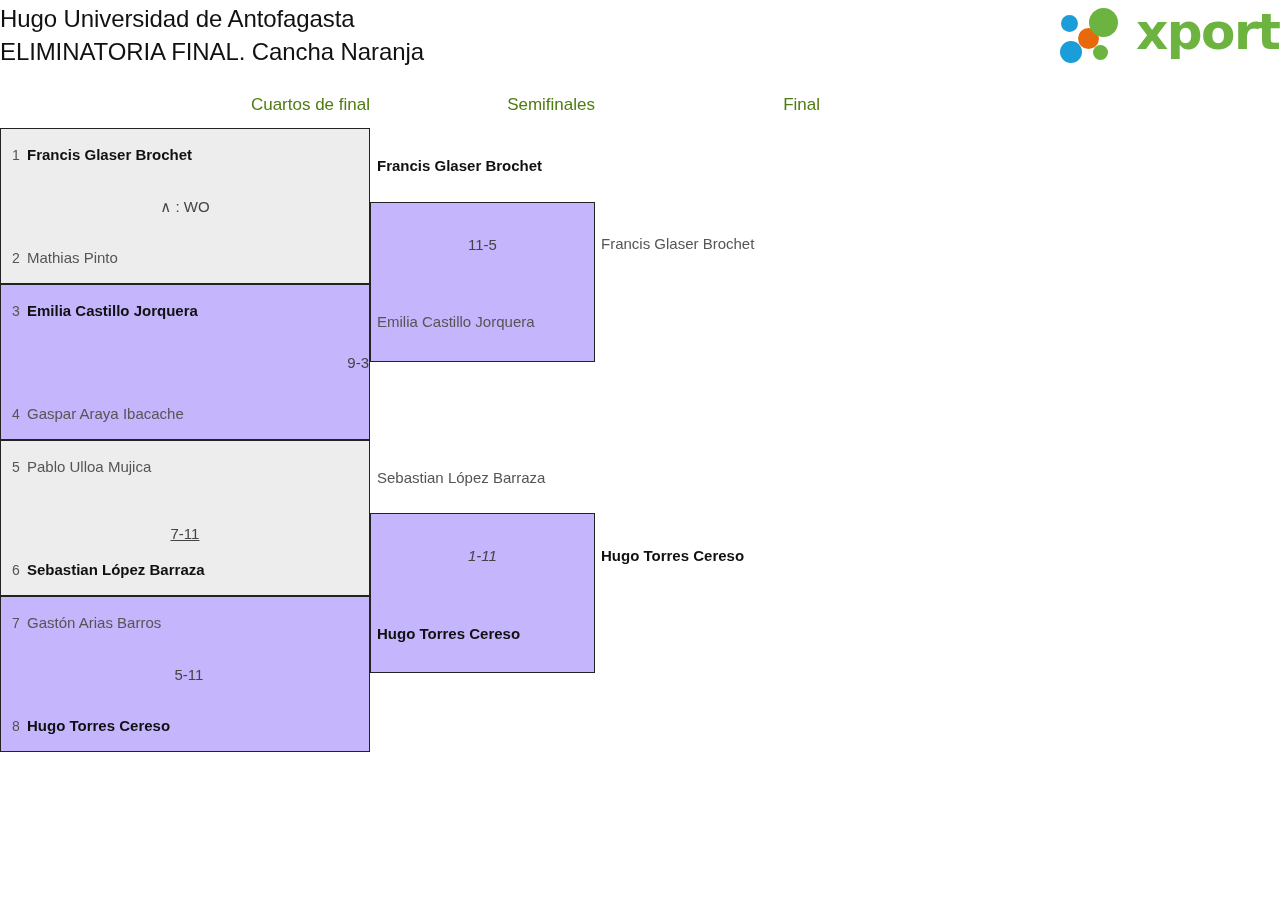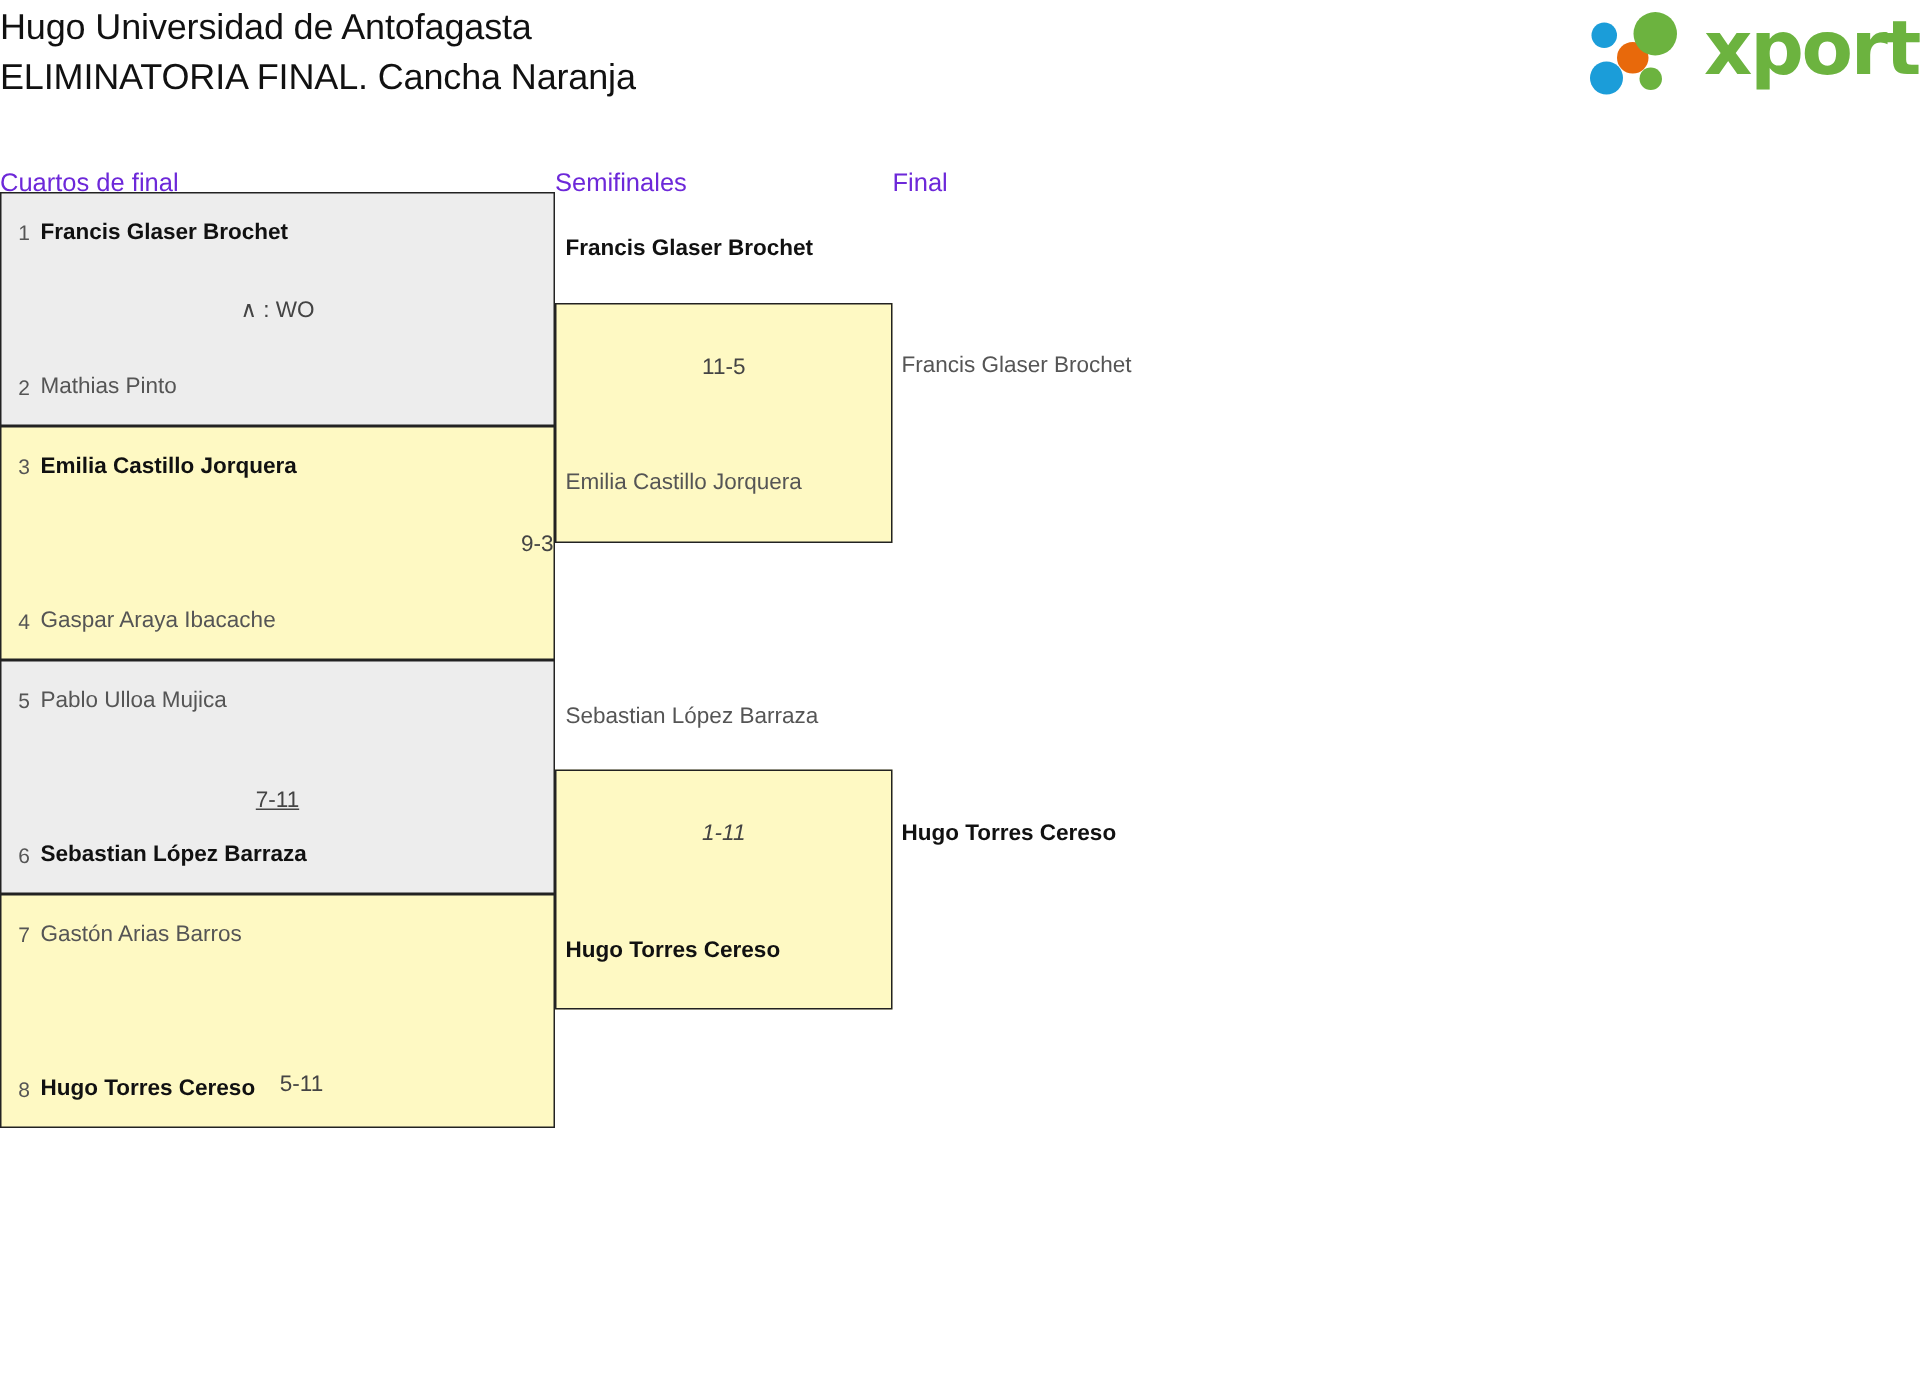--- a/index.html
+++ b/index.html
@@ -28,30 +28,30 @@
   .dot { position: absolute; border-radius: 50%; }
   .logo-word {
     position: absolute; left: 84px; top: -3px;
     font-size: 50px; font-weight: bold; letter-spacing: -1.5px;
     color: #6cb33f;
     font-family: "DejaVu Sans", sans-serif;
   }
 
   
   .round-header {
-    position: absolute; top: 112px;
-    font-size: 17px; color: #6d28d9; text-align: left;
+    position: absolute; top: 95px;
+    font-size: 17px; color: #4d7c0f; text-align: right;
     white-space: nowrap;
   }
 
   
   .box {
     position: absolute;
     border: 1px solid #222222;
-    background: #fef9c3;
+    background: #c4b5fd;
   }
   .box.shaded { background: #ededed; }
 
   
   .player {
     position: absolute; left: 0; width: 100%;
     font-size: 15px; line-height: 18px;
     white-space: nowrap;
   }
   .seed {
@@ -137,21 +137,21 @@
       <span class="seed">6</span>
       <span class="pname win">Sebastian López Barraza</span>
     </div>
   </div>
 
   <div class="box" style="left:0px; top:596px; width:370px; height:156px;">
     <div class="player" style="top:17px;">
       <span class="seed">7</span>
       <span class="pname lose">Gastón Arias Barros</span>
     </div>
-    <div class="score" style="left:16px; top:69px; width:100%;margin-top:48px;">5-11</div>
+    <div class="score" style="left:4px; top:69px; width:100%;">5-11</div>
     <div class="player" style="top:120px;">
       <span class="seed">8</span>
       <span class="pname win">Hugo Torres Cereso</span>
     </div>
   </div>
 
   <div class="feed-name win" style="left:377px; top:157px;">Francis Glaser Brochet</div>
   <div class="box" style="left:370px; top:202px; width:225px; height:160px;">
     <div class="score" style="left:0px; top:33px; width:100%;">11-5</div>
   </div>

